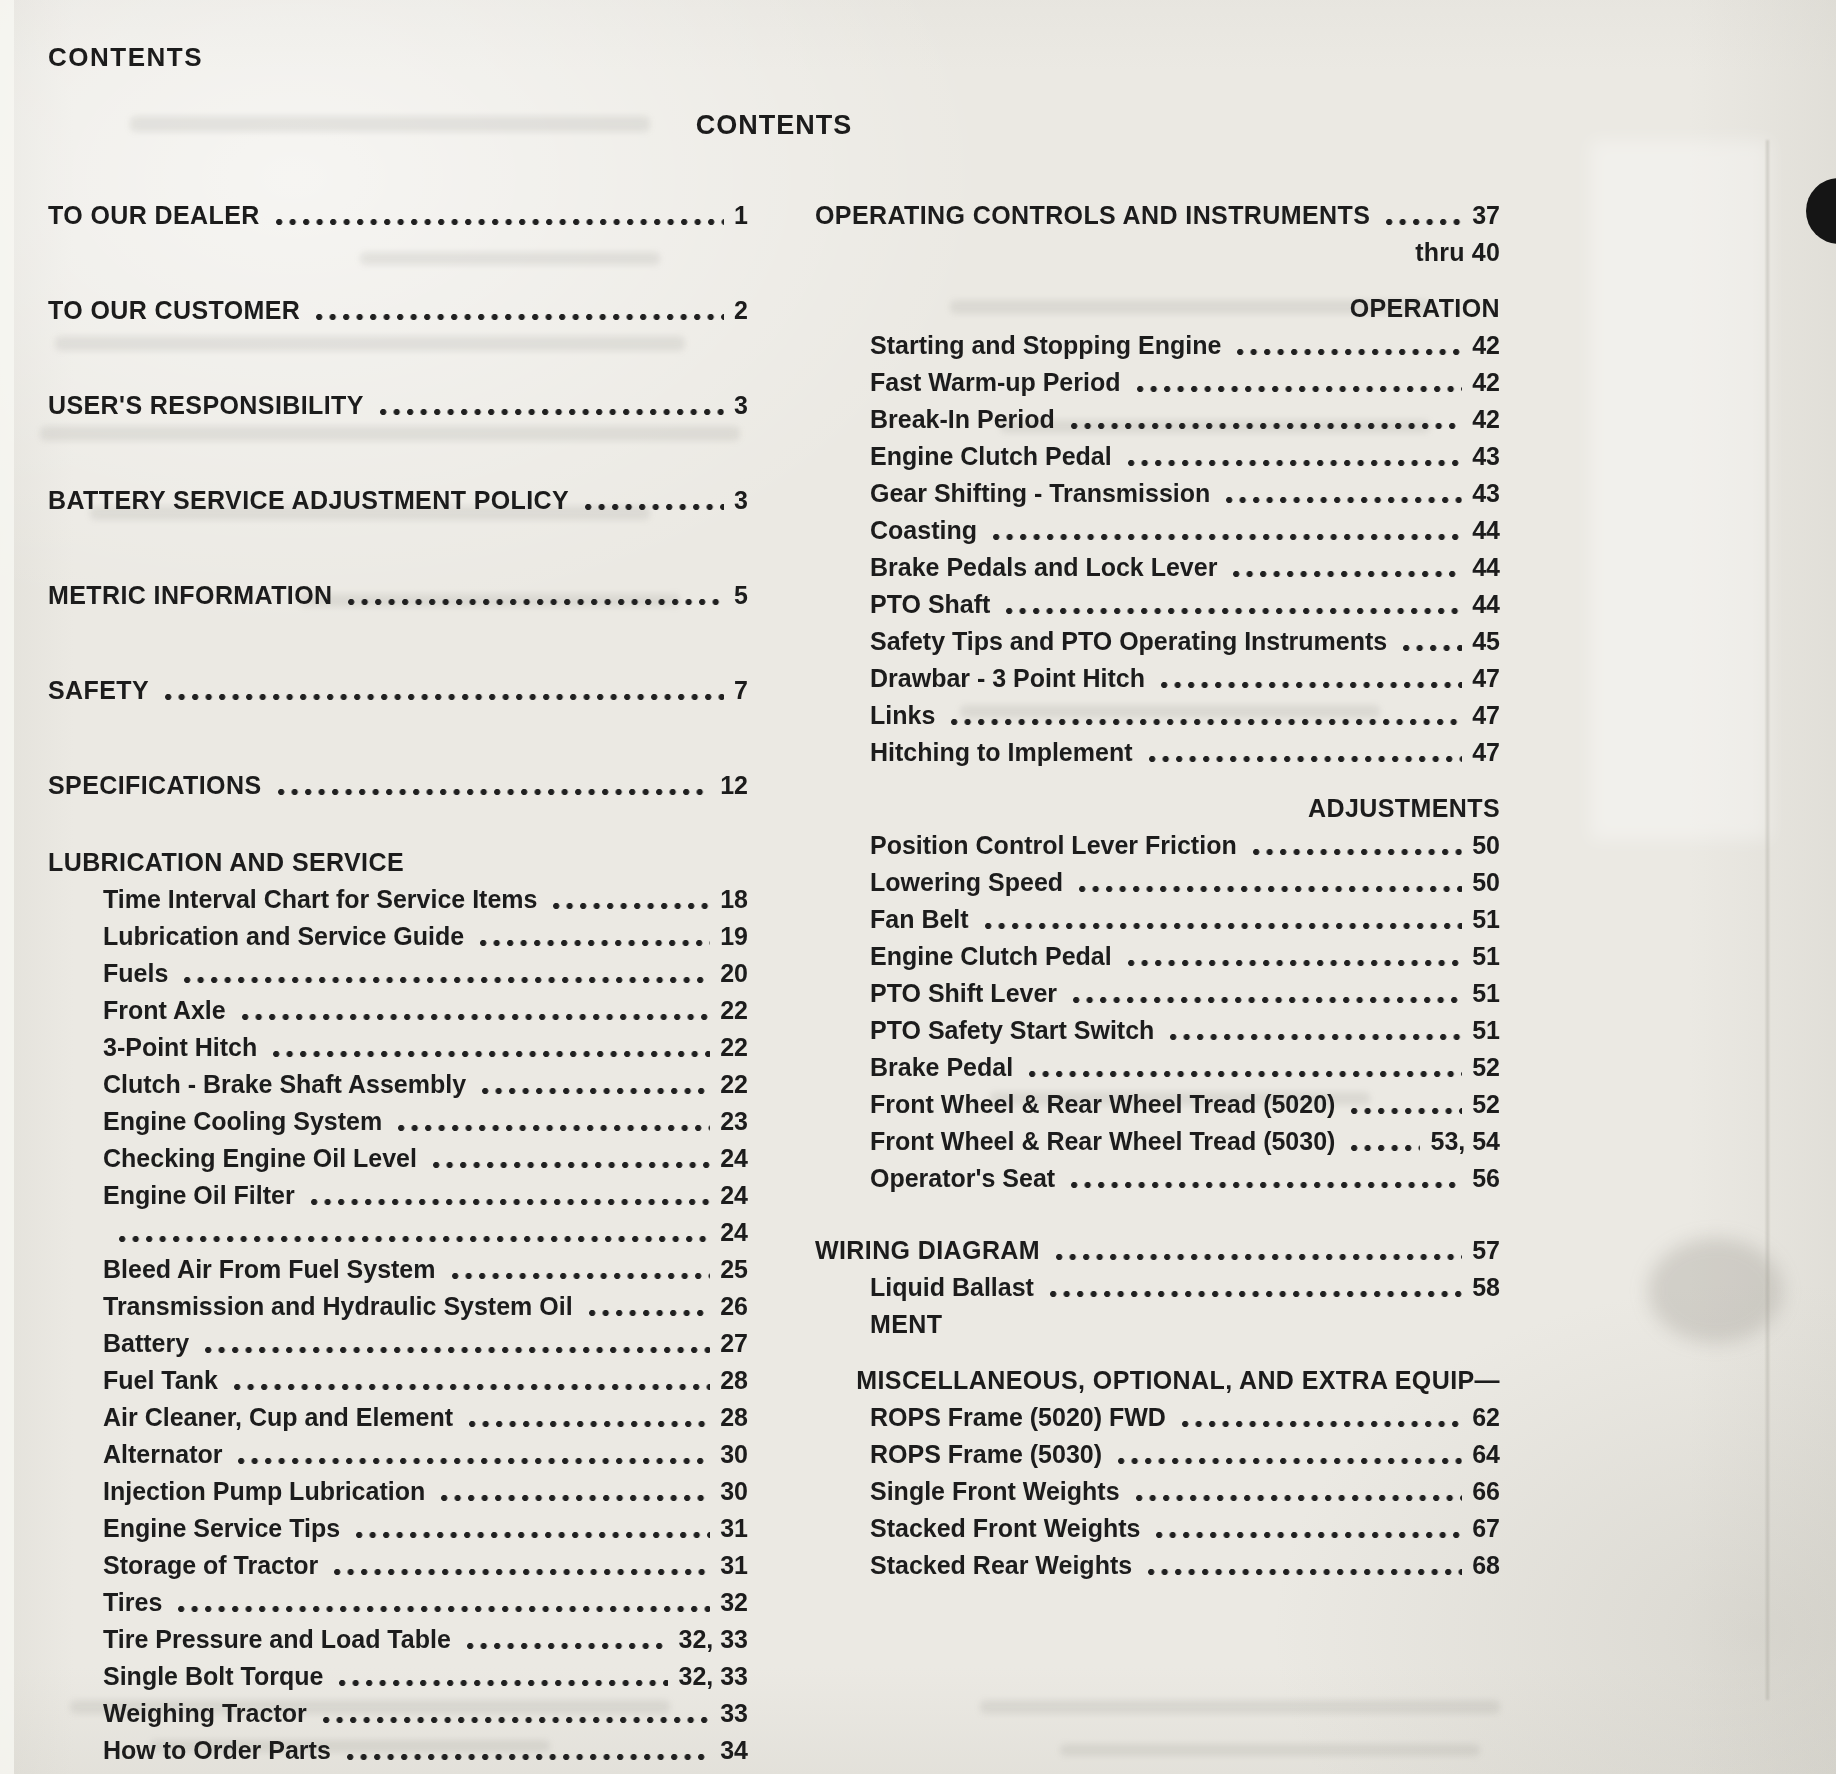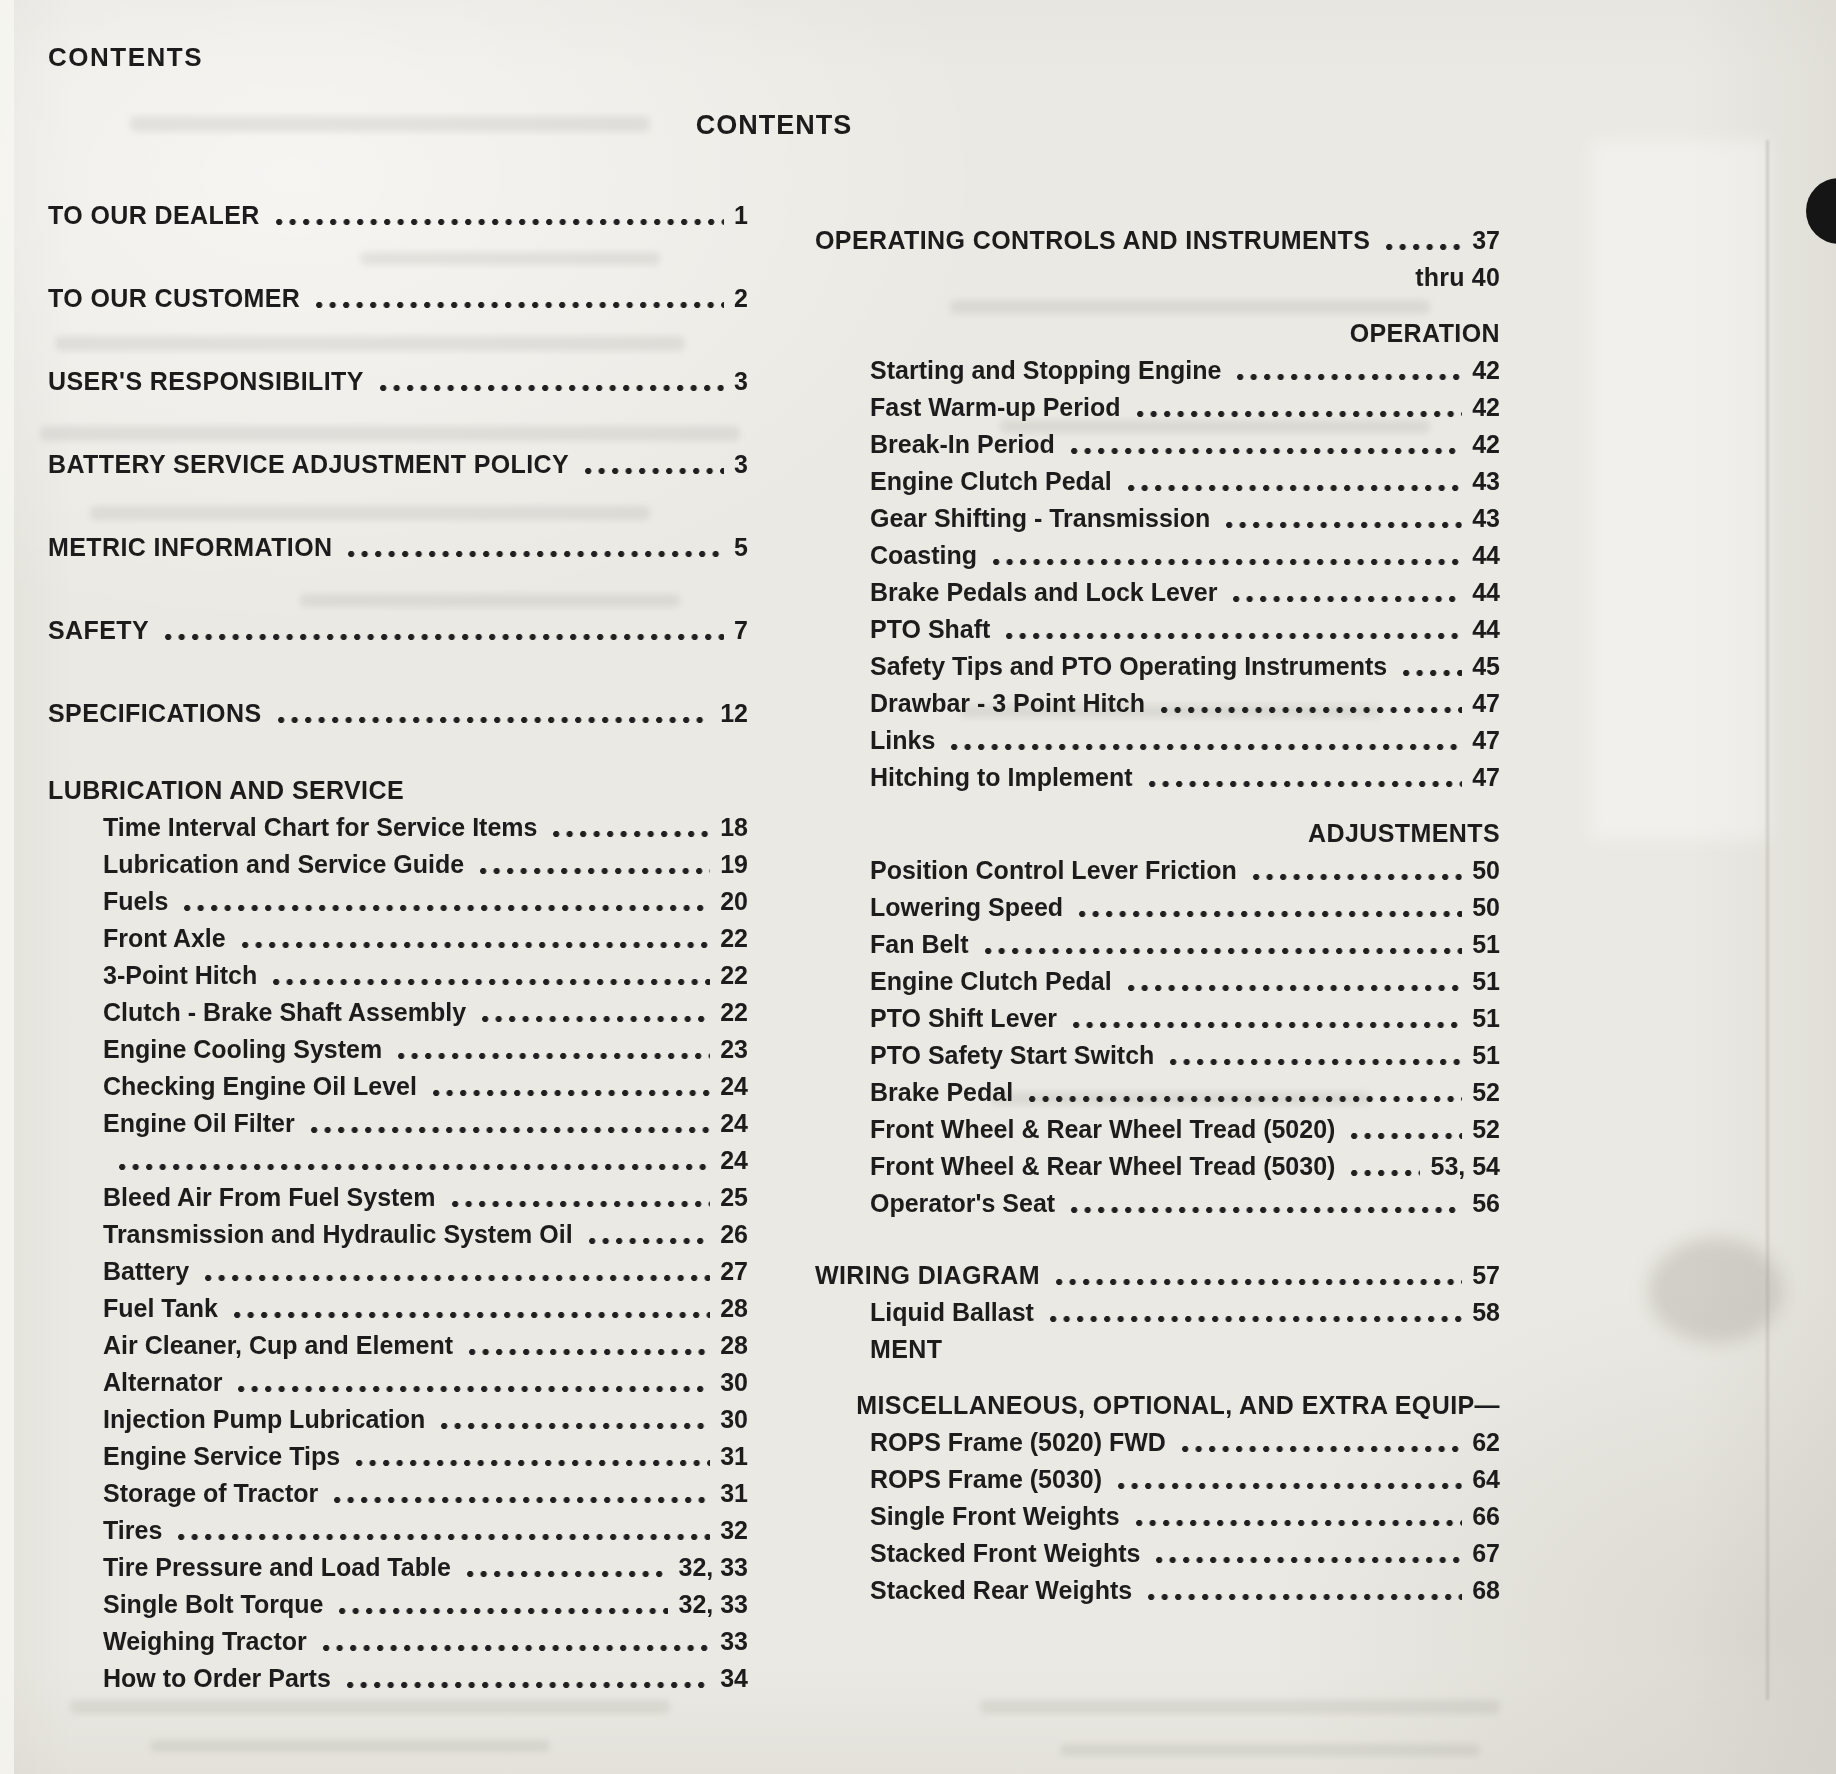--- a/index.html
+++ b/index.html
@@ -21,33 +21,33 @@
   .corner {
     position:absolute; left:48px; top:42px; z-index:3;
     font-size:26px; letter-spacing:1.5px;
   }
   .title {
     position:absolute; left:48px; top:110px; width:1452px; z-index:3;
     text-align:center; font-size:27px; letter-spacing:1px;
   }
   .col { position:absolute; z-index:3; }
   .col-left  { left:48px;  top:197px; width:700px; }
-  .col-right { left:815px; top:222px; width:685px; }
+  .col-right { left:815px; top:197px; width:685px; }
   .row { display:flex; }
   .row .t { line-height:37px; white-space:nowrap; font-size:25px; }
   .row.main .t, .row.header .t, .row.header-line2 .t { letter-spacing:0.4px; }
   .row .p { line-height:37px; font-size:25px; white-space:nowrap; text-align:right; }
   .leader {
     flex:1 1 auto; min-width:22px; height:8px;
     align-self:flex-end; margin:0 10px 8px 16px;
     background-image:radial-gradient(circle at 3.2px 4px, #202020 2.7px, rgba(0,0,0,0) 3.5px);
     background-size:13.5px 8px; background-repeat:repeat-x;
     background-position:left bottom;
   }
-  .col-left  .row.main:not(:first-child) { margin-top:46px; }
+  .col-left  .row.main:not(:first-child) { margin-top:58px; }
   .col-left  .row.header { margin-top:40px; }
   .col-right .row.main:not(:first-child) { margin-top:35px; }
   .col-right .row.header { margin-top:19px;justify-content:flex-end; }
   .row.sub, .row.header-line2 { padding-left:55px; }
   .row.sub.after-wrap { margin-top:11px; }
   .row.cont { justify-content:flex-end; }
   .row.cont .t { letter-spacing:0.2px;text-align:center; }
   
   .artifact { position:absolute; pointer-events:none; }
   .bleed { z-index:1; background:rgba(104,104,96,0.12); filter:blur(3px); border-radius:6px; }

